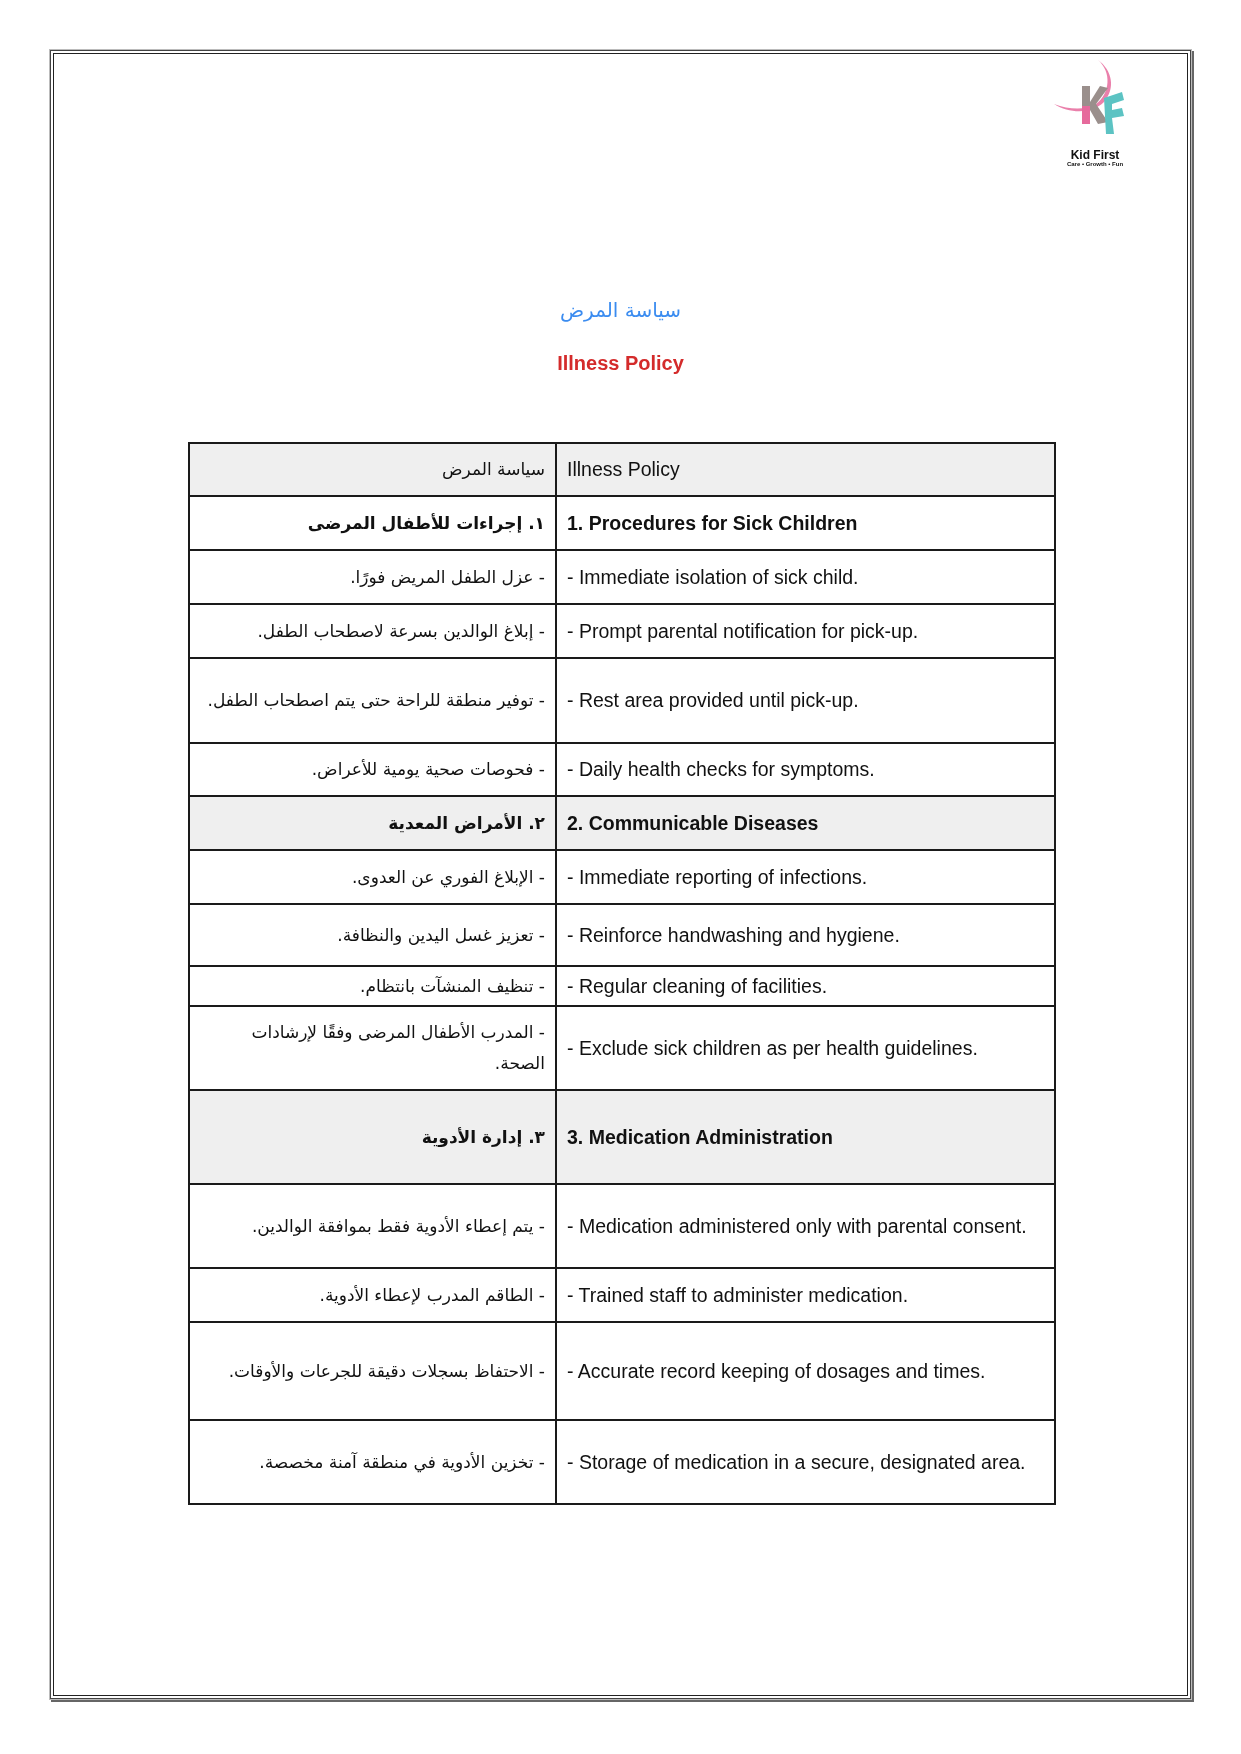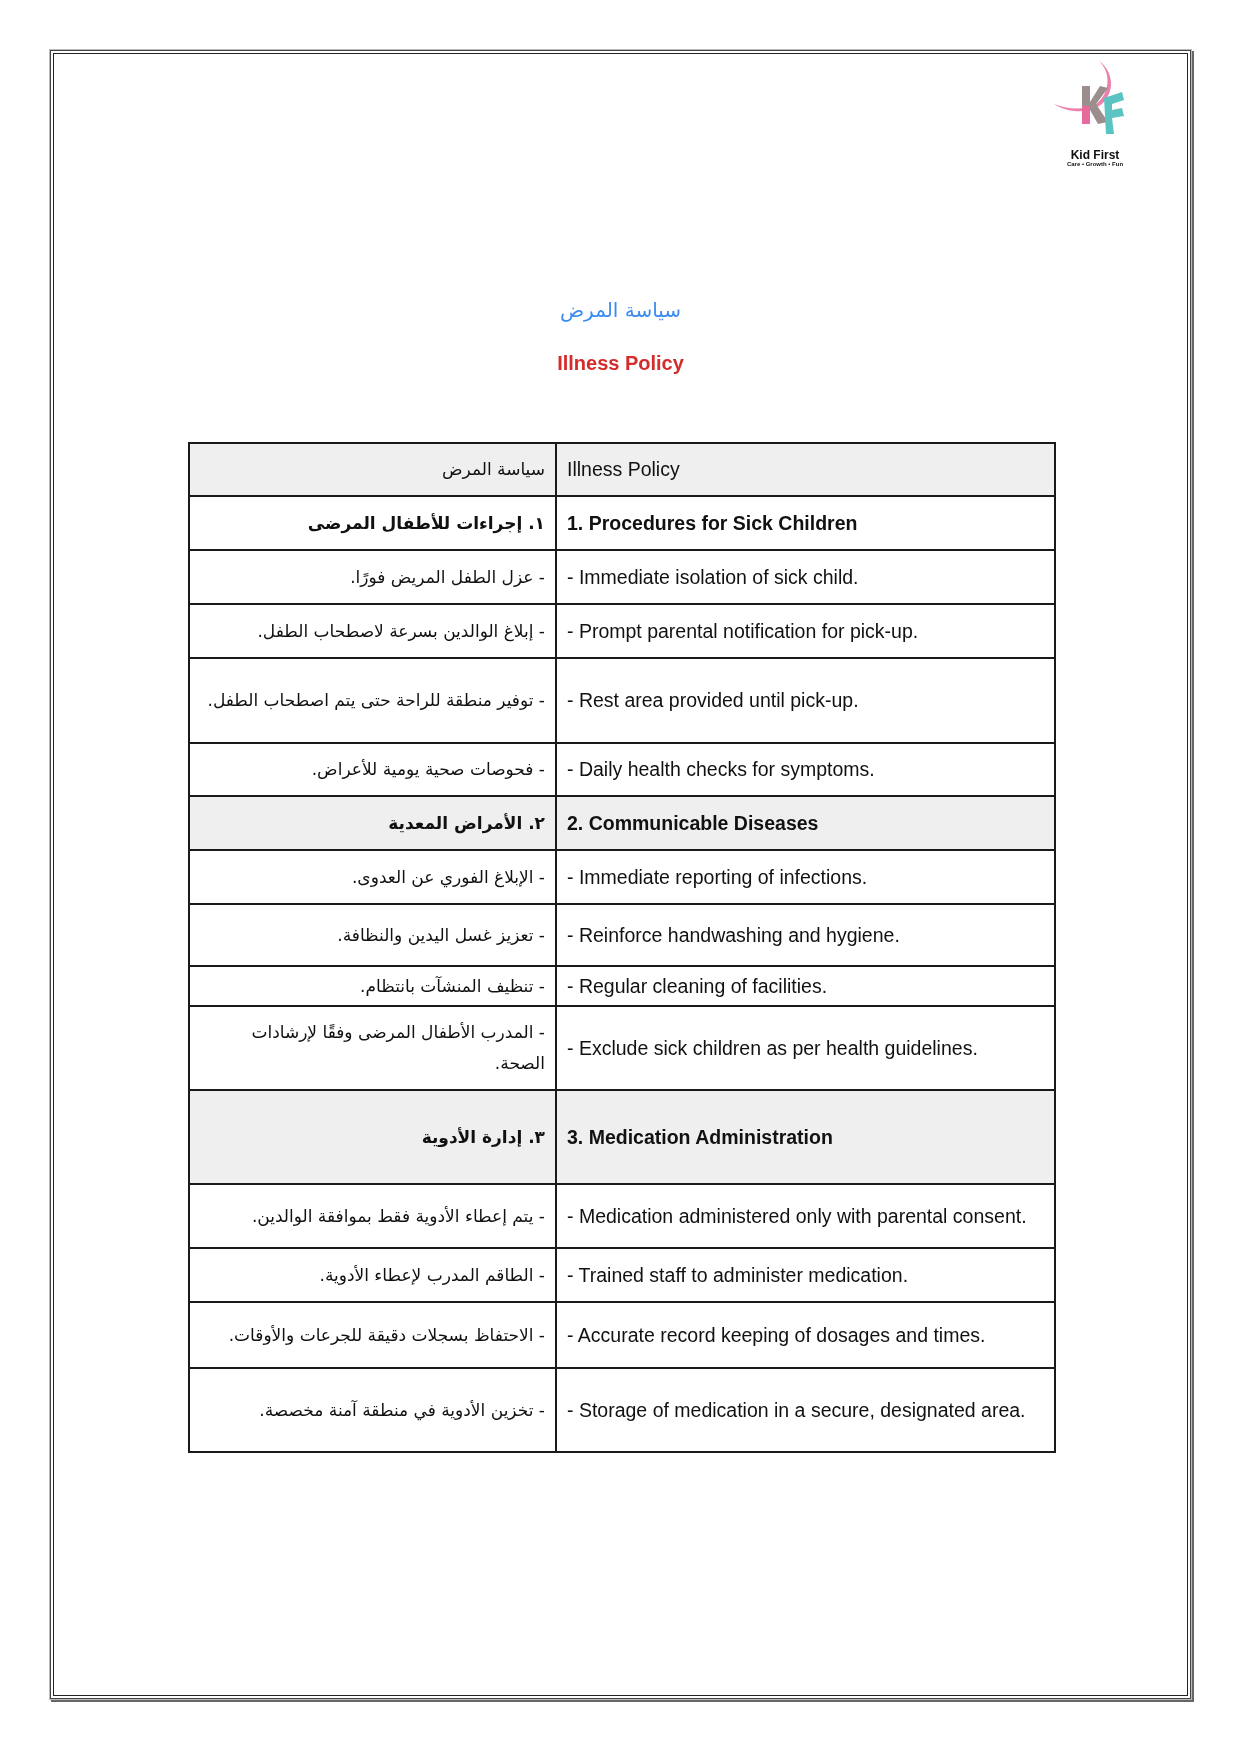--- a/index.html
+++ b/index.html
@@ -89,29 +89,29 @@
         <td class="en">- Regular cleaning of facilities.</td>
       </tr>
       <tr style="height: 84px;">
         <td class="ar">- المدرب الأطفال المرضى وفقًا لإرشادات الصحة.</td>
         <td class="en">- Exclude sick children as per health guidelines.</td>
       </tr>
       <tr class="shade bold" style="height: 94px;">
         <td class="ar">٣. إدارة الأدوية</td>
         <td class="en">3. Medication Administration</td>
       </tr>
-      <tr style="height: 64px; padding-left: 44px;">
+      <tr style="height: 84px; padding-left: 44px;">
         <td class="ar">- يتم إعطاء الأدوية فقط بموافقة الوالدين.</td>
         <td class="en">- Medication administered only with parental consent.</td>
       </tr>
       <tr style="height: 54px;">
         <td class="ar">- الطاقم المدرب لإعطاء الأدوية.</td>
         <td class="en">- Trained staff to administer medication.</td>
       </tr>
-      <tr style="height: 66px;">
+      <tr style="height: 98px;">
         <td class="ar">- الاحتفاظ بسجلات دقيقة للجرعات والأوقات.</td>
         <td class="en">- Accurate record keeping of dosages and times.</td>
       </tr>
       <tr style="height: 84px;">
         <td class="ar">- تخزين الأدوية في منطقة آمنة مخصصة.</td>
         <td class="en">- Storage of medication in a secure, designated area.</td>
       </tr>
     </tbody>
 </table>
 

